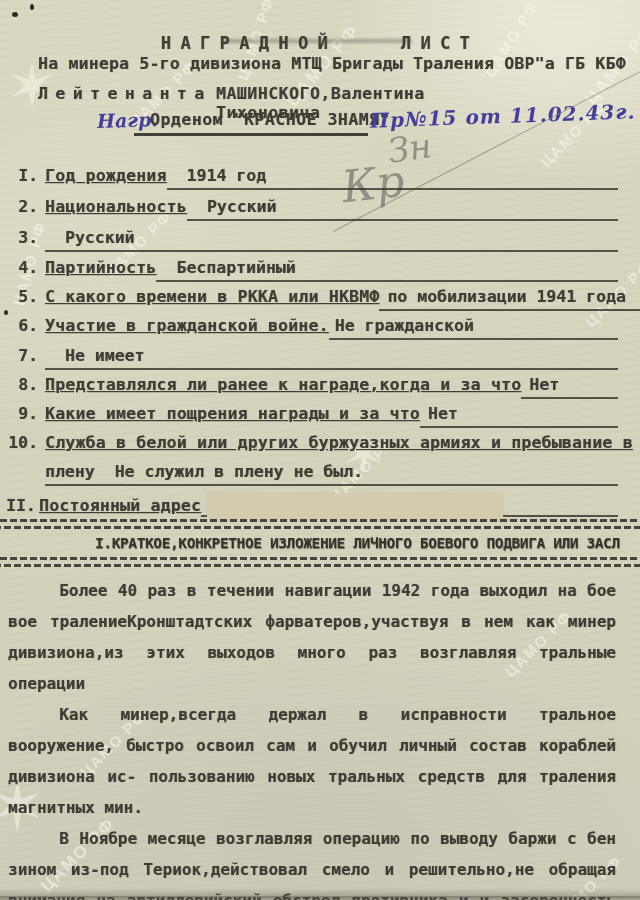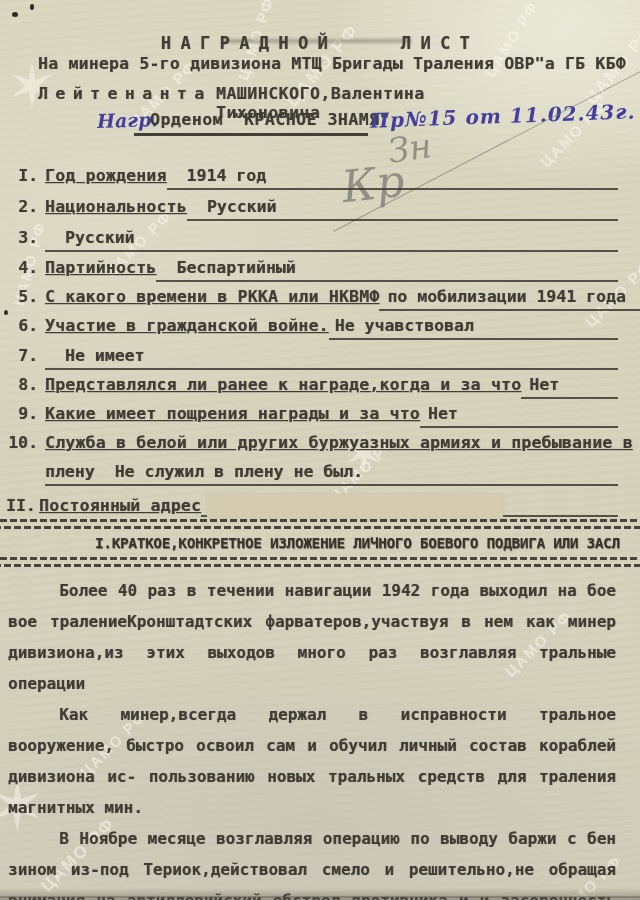--- a/index.html
+++ b/index.html
@@ -146,21 +146,21 @@
     <span class="val"><span class="w">Беспартийный</span></span>
   </div>
   <div class="row ink" style="top:287px">
     <span class="num">5.</span>
     <span class="lbl">С какого времени в РККА или НКВМФ</span>
     <span class="val" style="padding-left:8px"><span class="w">по мобилизации 1941 года</span></span>
   </div>
   <div class="row ink" style="top:316px">
     <span class="num">6.</span>
     <span class="lbl">Участие в гражданской войне.</span>
-    <span class="val" style="padding-left:6px"><span class="w">Не учавствовал</span></span>
+    <span class="val" style="padding-left:6px"><span class="w">Не гражданской</span></span>
   </div>
   <div class="row ink" style="top:346px">
     <span class="num">7.</span>
     <span class="val"><span class="w">Не имеет</span></span>
   </div>
   <div class="row ink" style="top:375px">
     <span class="num">8.</span>
     <span class="lbl">Представлялся ли ранее к награде,когда и за что</span>
     <span class="val" style="padding-left:8px"><span class="w">Нет</span></span>
   </div>

